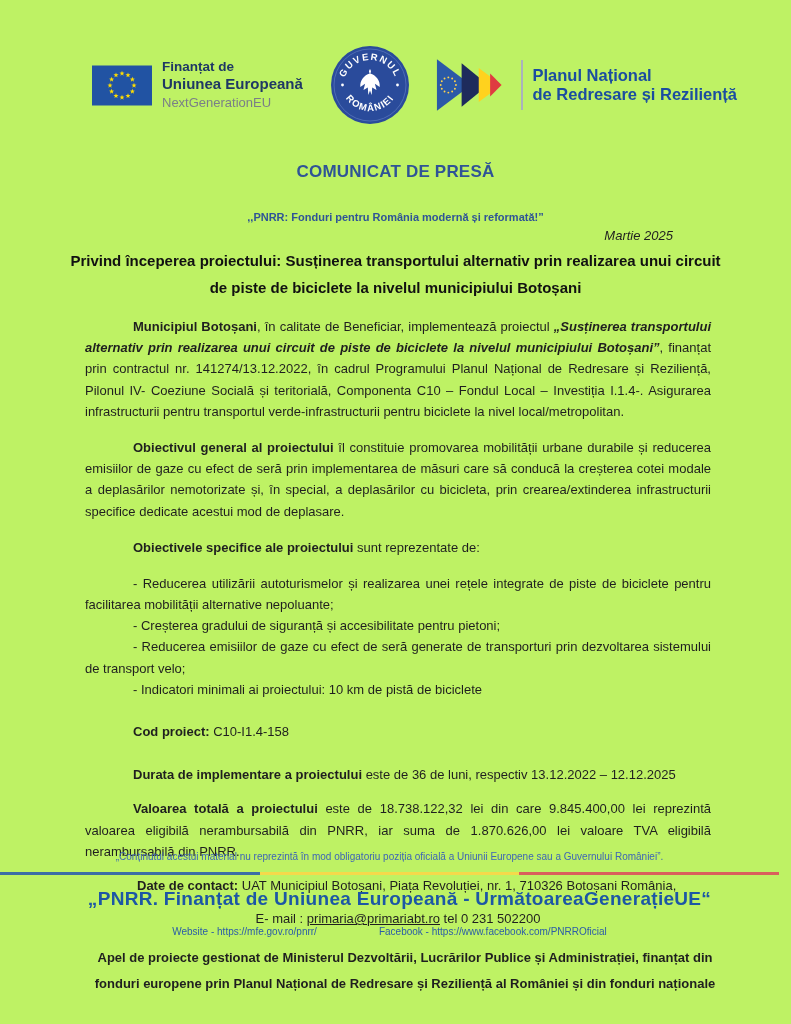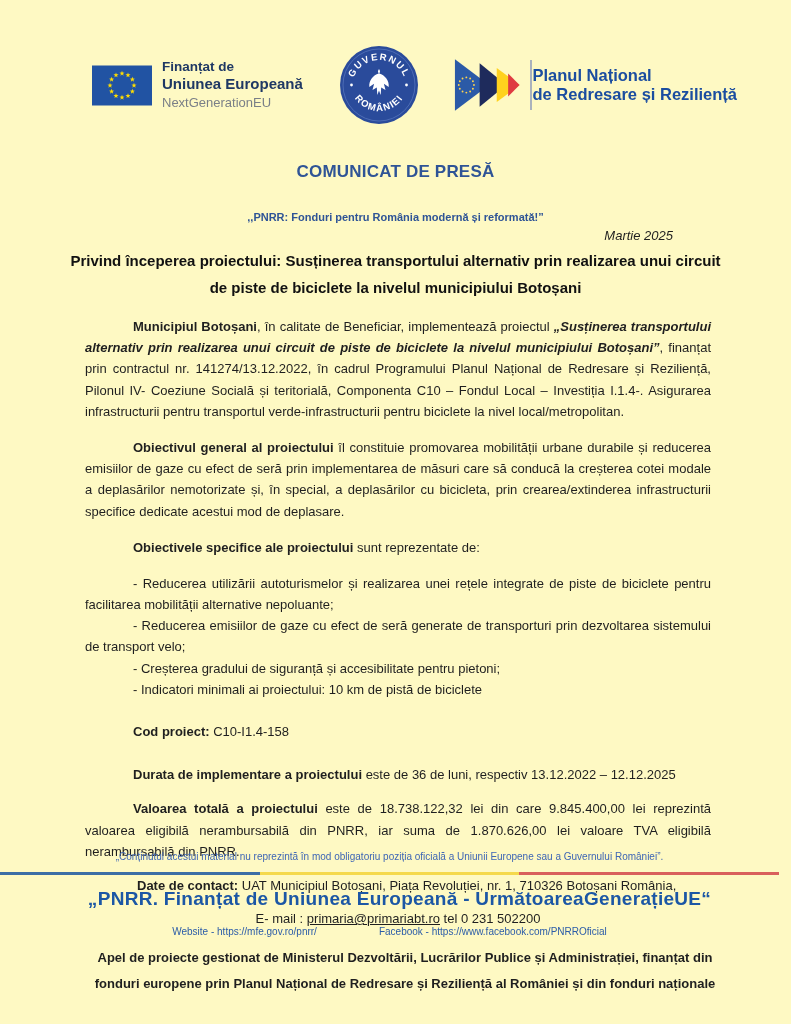--- a/index.html
+++ b/index.html
@@ -1,29 +1,29 @@
 <!DOCTYPE html>
 <html lang="ro"><head>
 <meta charset="utf-8">
 <style>
   html,body{margin:0;padding:0;background:#fff;}
-  .page{position:relative;width:791px;height:1024px;background:#fef9c3;overflow:hidden;
+  .page{position:relative;width:791px;height:1024px;background:#bef264;overflow:hidden;
         font-family:"Liberation Sans","DejaVu Sans",sans-serif;color:#1f1f1f;}
 
   
   .header{display:flex;align-items:center;justify-content:space-between;
           padding:44px 54px 0 92px;}
   .eu-logo{display:flex;align-items:center;gap:10px;}
   .eu-flag{width:60px;height:41px;display:block;}
   .eu-text{line-height:1.2;}
   .eu-text .l1{font-weight:bold;color:#1F3864;font-size:13.5px;}
   .eu-text .l2{font-weight:bold;color:#1F3864;font-size:15px;}
   .eu-text .l3{color:#7a7f87;font-size:13px;margin-top:2px;}
   .gov-seal{width:82px;height:82px;display:block;}
-  .pnrr-logo{display:flex;align-items:center;gap:0;}
+  .pnrr-logo{display:flex;align-items:center;gap:9px;}
   .pnrr-tri{width:76px;height:60px;display:block;}
   .pnrr-sep{width:0;height:50px;border-left:2px solid #aab2bc;}
   .pnrr-text{line-height:1.15;font-weight:bold;color:#1B4DA0;font-size:16.5px;}
 
   
   .doc-title{margin-top:36px;text-align:center;font-weight:bold;font-size:17px;
              color:#2F5496;letter-spacing:.2px;}
   .doc-subtitle{margin-top:29px;text-align:center;font-weight:bold;font-size:11px;
                 color:#2F5496;}
   .doc-date{margin-top:5px;padding-right:118px;text-align:right;font-size:13px;color:#1f1f1f;font-style:italic;}
@@ -149,22 +149,22 @@
 
   <div class="body-text">
 
     <p class="para"><b class="lbl">Municipiul Botoșani</b><span>, în calitate de Beneficiar, implementează proiectul </span><span class="bi">„Susținerea transportului alternativ prin realizarea unui circuit de piste de biciclete la nivelul municipiului Botoșani”</span><span>, finanțat prin contractul nr. 141274/13.12.2022, în cadrul Programului Planul Național de Redresare și Reziliență,  Pilonul IV- Coeziune Socială și teritorială, Componenta C10 – Fondul Local – Investiția I.1.4-. Asigurarea infrastructurii pentru transportul verde-infrastructurii pentru biciclete la nivel local/metropolitan.</span></p>
 
     <p class="para"><b class="lbl">Obiectivul general al proiectului</b><span> îl constituie promovarea mobilității urbane durabile și reducerea emisiilor de gaze cu efect de seră prin implementarea de măsuri care să conducă la creșterea cotei modale a deplasărilor nemotorizate și, în special, a deplasărilor cu bicicleta, prin crearea/extinderea infrastructurii specifice dedicate acestui mod de deplasare.</span></p>
 
     <p class="para no-just"><b class="lbl">Obiectivele specifice ale proiectului</b><span> sunt reprezentate de:</span></p>
 
     <p class="bullet">- Reducerea utilizării autoturismelor și realizarea unei rețele integrate de piste de biciclete pentru facilitarea mobilității alternative nepoluante;</p>
+    <p class="bullet">- Creșterea gradului de siguranță și accesibilitate pentru pietoni;</p>
     <p class="bullet">- Reducerea emisiilor de gaze cu efect de seră generate de transporturi prin dezvoltarea sistemului de transport velo;</p>
-    <p class="bullet">- Creșterea gradului de siguranță și accesibilitate pentru pietoni;</p>
     <p class="bullet">- Indicatori minimali ai proiectului: 10 km de pistă de biciclete</p>
 
     <div class="gap-m"></div>
 
     <p class="para no-just" style="margin-bottom:22px"><b class="lbl">Cod proiect:</b><span> C10-I1.4-158</span></p>
 
     <p class="para no-just" style="margin-bottom:13px"><b class="lbl">Durata de implementare a proiectului</b><span> este de 36 de luni, respectiv 13.12.2022 – 12.12.2025</span></p>
 
     <p class="para" style="margin-bottom:13px"><b class="lbl">Valoarea totală a proiectului</b><span> este de 18.738.122,32 lei din care 9.845.400,00 lei reprezintă valoarea eligibilă nerambursabilă din PNRR, iar suma de 1.870.626,00 lei valoare TVA eligibilă nerambursabilă din PNRR.</span></p>
 

